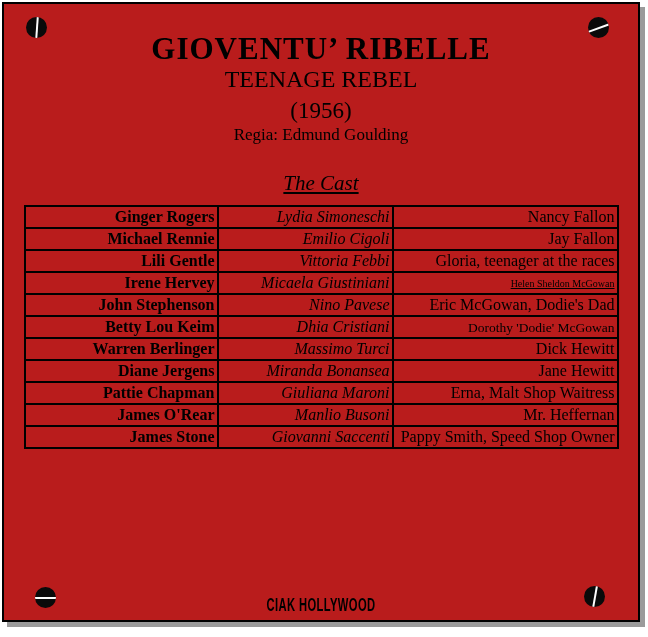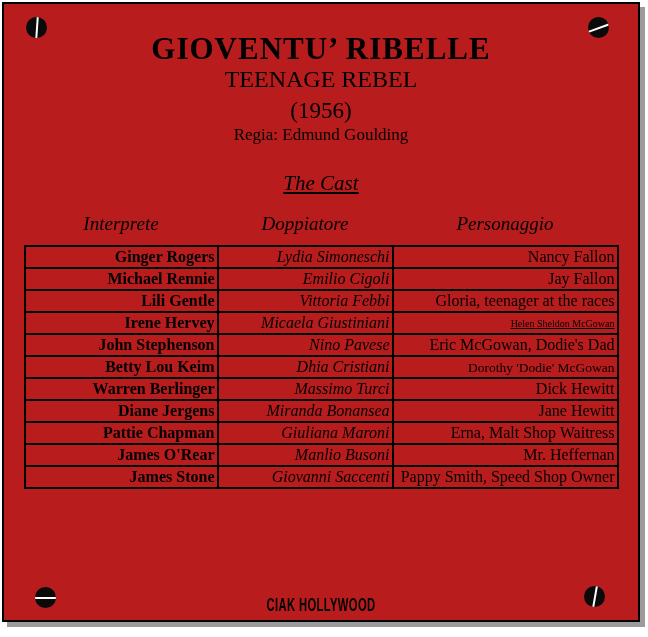--- a/index.html
+++ b/index.html
@@ -114,25 +114,20 @@
   <div class="screw screw-bl"></div>
   <div class="screw screw-br"></div>
 
   <div class="title">GIOVENTU’ RIBELLE</div>
   <div class="subtitle">TEENAGE REBEL</div>
   <div class="year">(1956)</div>
   <div class="director">Regia: Edmund Goulding</div>
 
   <div class="cast-heading">The Cast</div>
 
-  <div class="col-headers">
-    <div class="ch1">Interprete</div>
-    <div class="ch2">Doppiatore</div>
-    <div class="ch3">Personaggio</div>
-  </div>
 
   <table class="cast">
     <colgroup>
         <col style="width:193px">
         <col style="width:175px">
         <col style="width:225px">
       </colgroup>
     <tbody>
       <tr>
         <td class="c1">Ginger Rogers</td>

